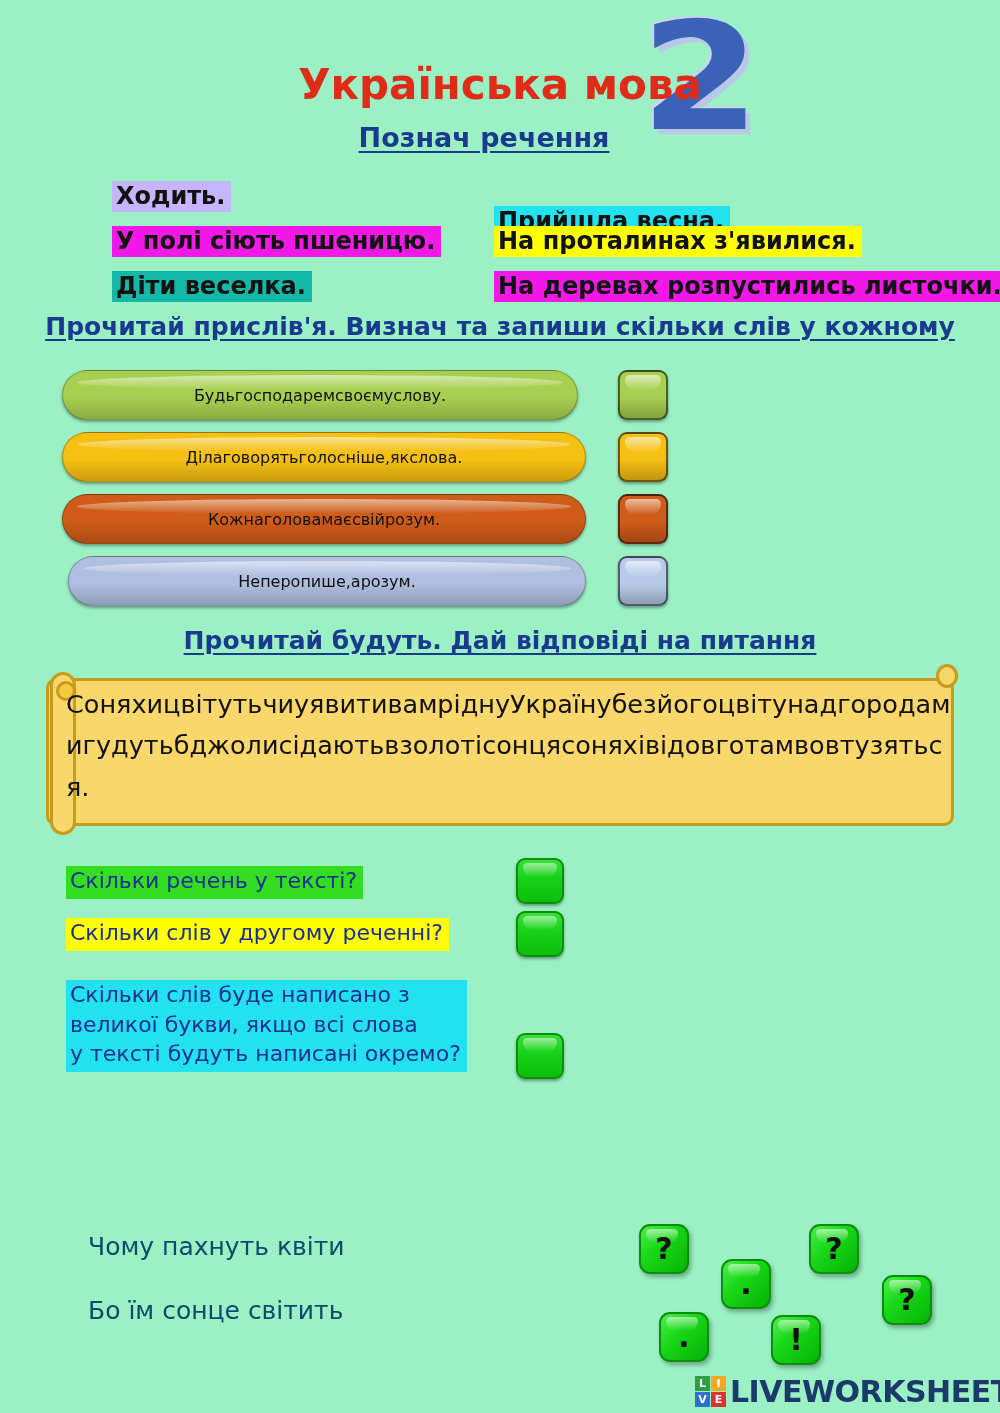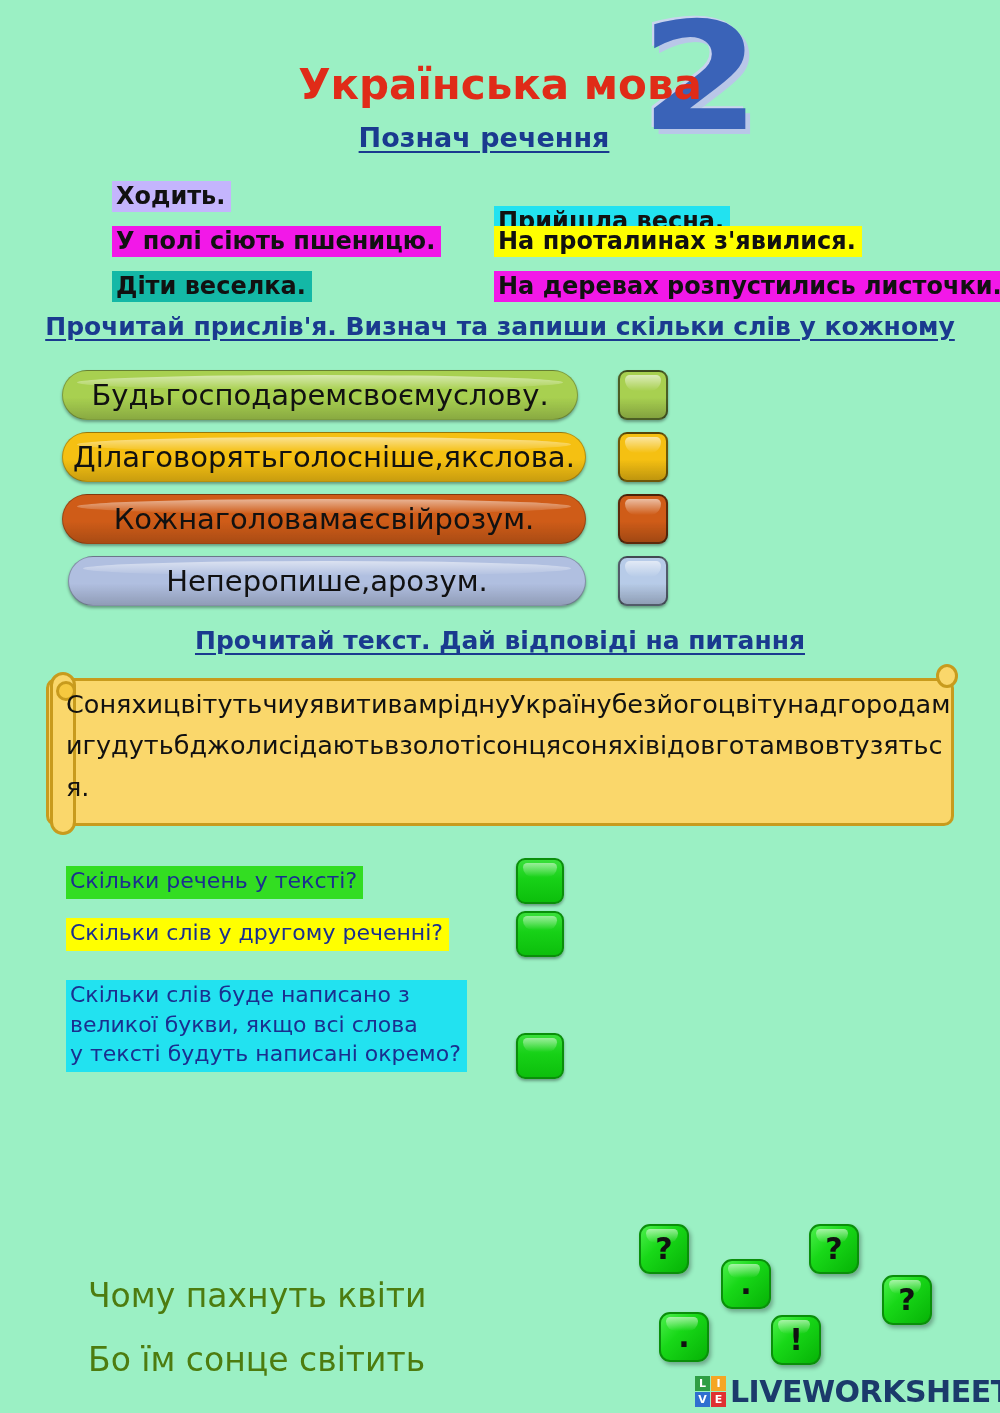--- a/index.html
+++ b/index.html
@@ -91,21 +91,21 @@
   }
 
   
   .pill {
     position: absolute;
     height: 48px;
     border-radius: 26px;
     display: flex;
     align-items: center;
     justify-content: center;
-    font-size: 29px;
+    font-size: 16px;
     color: #111;
     box-shadow: 0 2px 3px rgba(0,0,0,.35);
     border: 1px solid rgba(0,0,0,.25);
   }
   .pill::before {
     content: "";
     position: absolute;
     left: 14px; right: 14px; top: 4px;
     height: 15px;
     border-radius: 50%;
@@ -215,23 +215,22 @@
     position: absolute;
     left: 5px; right: 5px; top: 3px;
     height: 14px;
     border-radius: 6px 6px 14px 14px;
     background: linear-gradient(to bottom, rgba(255,255,255,.5), rgba(255,255,255,0));
   }
 
   
   .poem-line {
     position: absolute;
-    font-size: 33px;
-    color: #4d7c0f;
-    margin-top: 44px;
+    font-size: 25px;
+    color: #0c4a6e;
   }
   .punct-tile {
     position: absolute;
     width: 46px;
     height: 46px;
     border-radius: 11px;
     background: linear-gradient(135deg, #4cf04c 0%, #18d818 40%, #06b306 100%);
     border: 2px solid #0a8f0a;
     box-shadow: 2px 3px 4px rgba(0,0,0,.3);
     display: flex;
@@ -319,21 +318,21 @@
     <div class="pill" id="p3" style="left: 68px; top: 556px; width: 516px; background: linear-gradient(rgb(176, 191, 224) 0%, rgb(176, 191, 224) 55%, rgba(0, 0, 0, 0.18) 100%), rgb(176, 191, 224);">
         <span>Неперопише,арозум.</span>
       </div>
 
     <div class="inputbox" id="b0" style="left: 618px; top: 370px; background: linear-gradient(rgb(168, 208, 80) 0%, rgb(168, 208, 80) 55%, rgba(0, 0, 0, 0.22) 100%), rgb(168, 208, 80);"></div>
     <div class="inputbox" id="b1" style="left: 618px; top: 432px; background: linear-gradient(rgb(245, 192, 18) 0%, rgb(245, 192, 18) 55%, rgba(0, 0, 0, 0.22) 100%), rgb(245, 192, 18);"></div>
     <div class="inputbox" id="b2" style="left: 618px; top: 494px; background: linear-gradient(rgb(207, 92, 24) 0%, rgb(207, 92, 24) 55%, rgba(0, 0, 0, 0.22) 100%), rgb(207, 92, 24);"></div>
     <div class="inputbox" id="b3" style="left: 618px; top: 556px; background: linear-gradient(rgb(183, 203, 232) 0%, rgb(183, 203, 232) 55%, rgba(0, 0, 0, 0.22) 100%), rgb(183, 203, 232);"></div>
   </div>
 
-  <div class="section-head" style="top:626px;">Прочитай текст. Дай відповіді на питання</div>
+  <div class="section-head" style="top:626px;">Прочитай будуть. Дай відповіді на питання</div>
 
   <div class="scroll-wrap">
     <div class="scroll-body"></div>
     <div class="scroll-roll-left"></div>
     <div class="scroll-roll-right"></div>
   </div>
   <div class="scroll-text">СоняхицвітутьчиуявитивамріднуУкраїнубезйогоцвітунадгородамигудутьбджолисідаютьвзолотісонцясоняхівідовготамвовтузяться.</div>
 
   <div>
     <div class="qtext" id="q0" style="left: 66px; top: 866px; background: rgb(51, 221, 34);">Скільки речень у тексті?</div>

